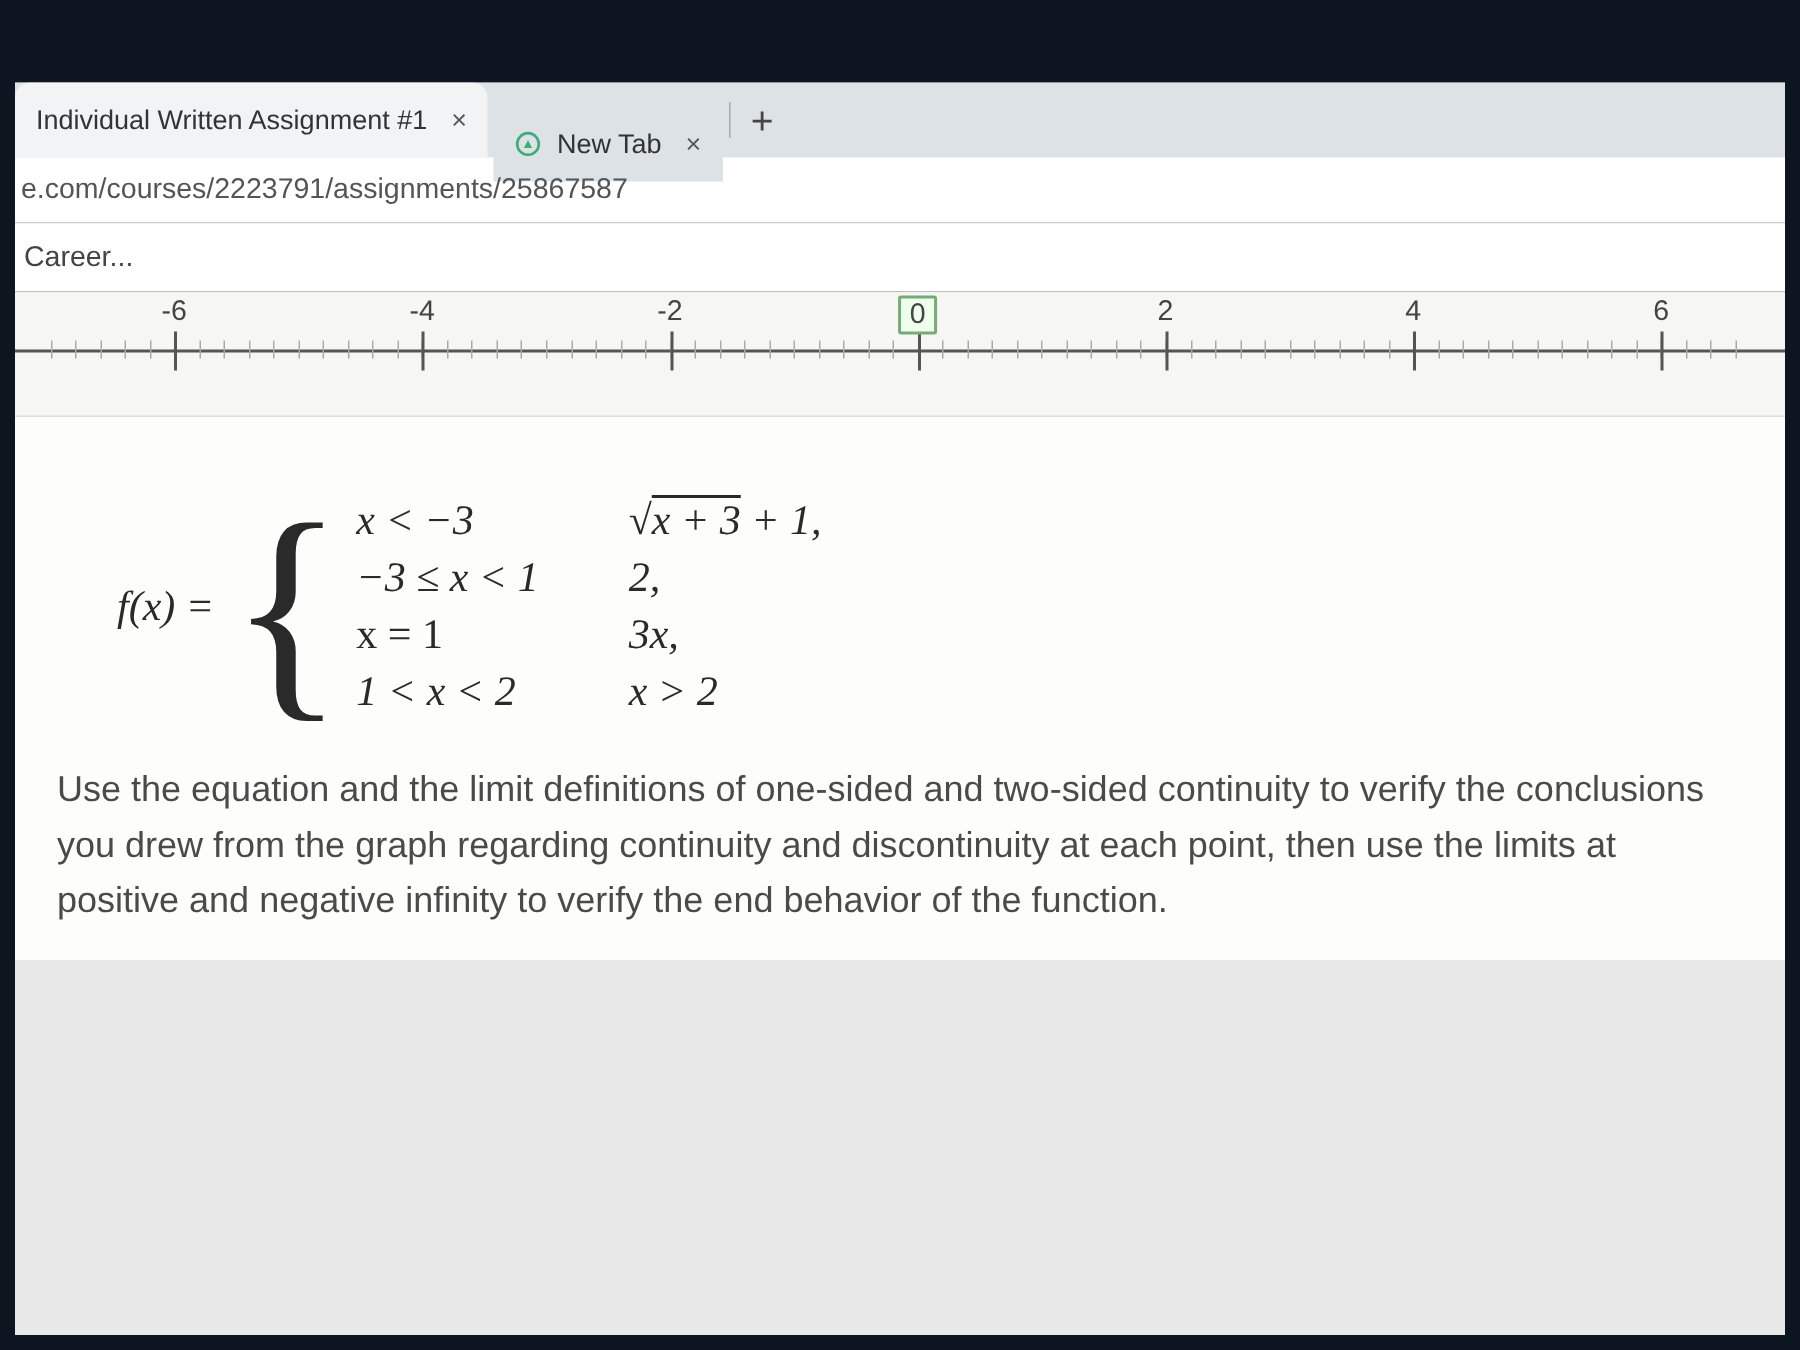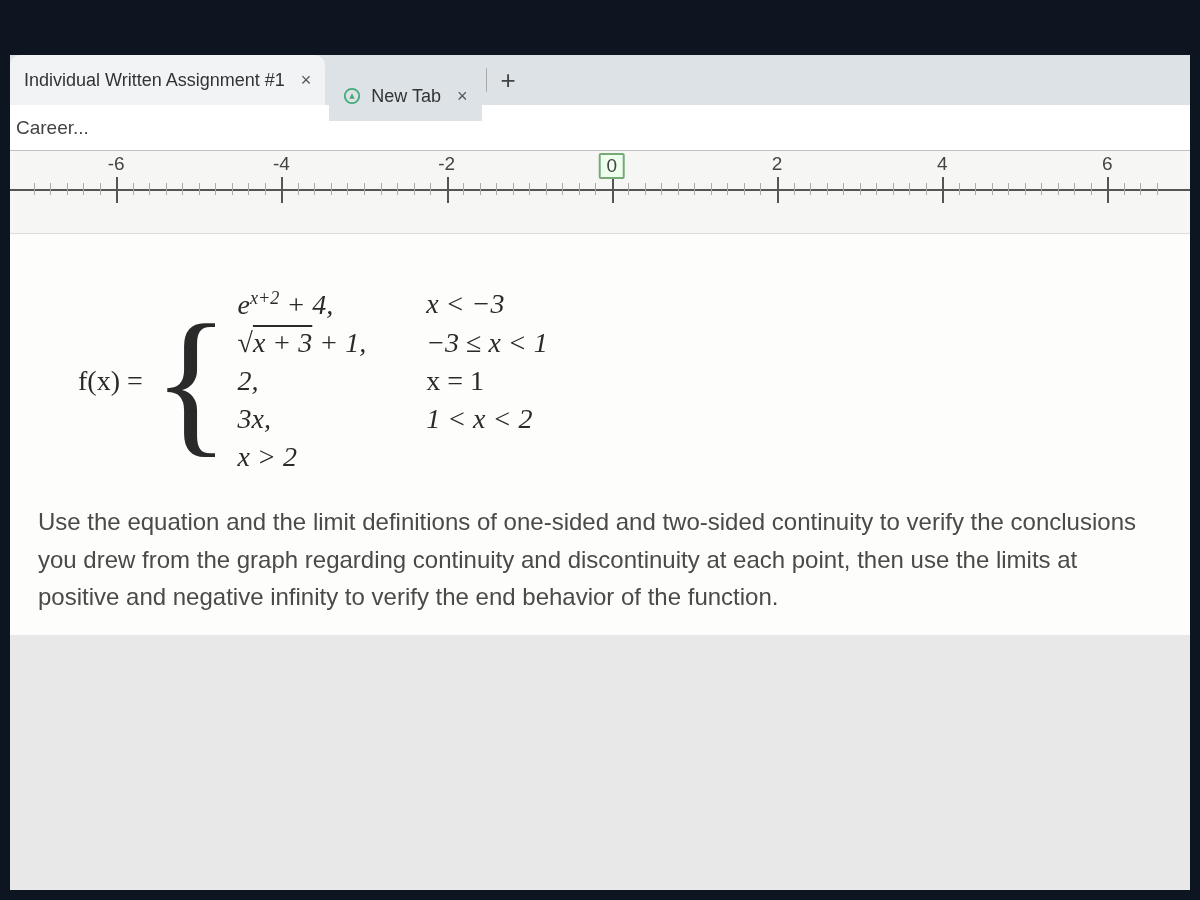--- a/index.html
+++ b/index.html
@@ -165,20 +165,21 @@
   }
   .math-block {
     display: flex;
     align-items: center;
     font-family: "Cambria Math", "STIX", serif;
     font-size: 28px;
     color: #2a2a2a;
     margin: 14px 0 30px 40px;
   }
   .fx {
+    font-style: italic;
     margin-right: 10px;
   }
   .brace {
     font-size: 160px;
     line-height: 0.8;
     font-weight: 200;
     margin-right: 8px;
     font-family: serif;
   }
   .cases {
@@ -213,20 +214,23 @@
               <path d="M7 13 L10 7 L13 13 Z" fill="#4a7"></path>
             </svg>
       </span>
       <span>New Tab</span>
       <span class="close">×</span>
     </div>
     <div class="divider-v"></div>
     <div class="new-tab-btn">+</div>
   </div>
 
+  <div class="url-bar">
+    <span>e.com/courses/2223791/assignments/25867587</span>
+  </div>
 
   <div class="bookmarks">
     <div class="bookmark">
       <span>Career...</span>
     </div>
   </div>
 
   <div class="content">
 
     <div class="number-line-wrap">
@@ -317,21 +321,20 @@
             <div class="tick-label" style="left: 93%;">6</div>
           </div>
     </div>
 
     <div class="problem">
 
       <div class="math-block">
         <span class="fx">f(x) =</span>
         <span class="brace">{</span>
         <div class="cases" id="cases">
-              <span style="font-style: italic;">e<sup>x+2</sup> + 4,</span>
               <span style="font-style: italic;">x &lt; −3</span>
               <span style="font-style: italic;">√<span style="text-decoration:overline">x + 3</span> + 1,</span>
               <span style="font-style: italic;">−3 ≤ x &lt; 1</span>
               <span style="font-style: italic;">2,</span>
               <span style="">x = 1</span>
               <span style="font-style: italic;">3x,</span>
               <span style="font-style: italic;">1 &lt; x &lt; 2</span>
               <span style="font-style: italic;">x &gt; 2</span>
             </div>
       </div>

